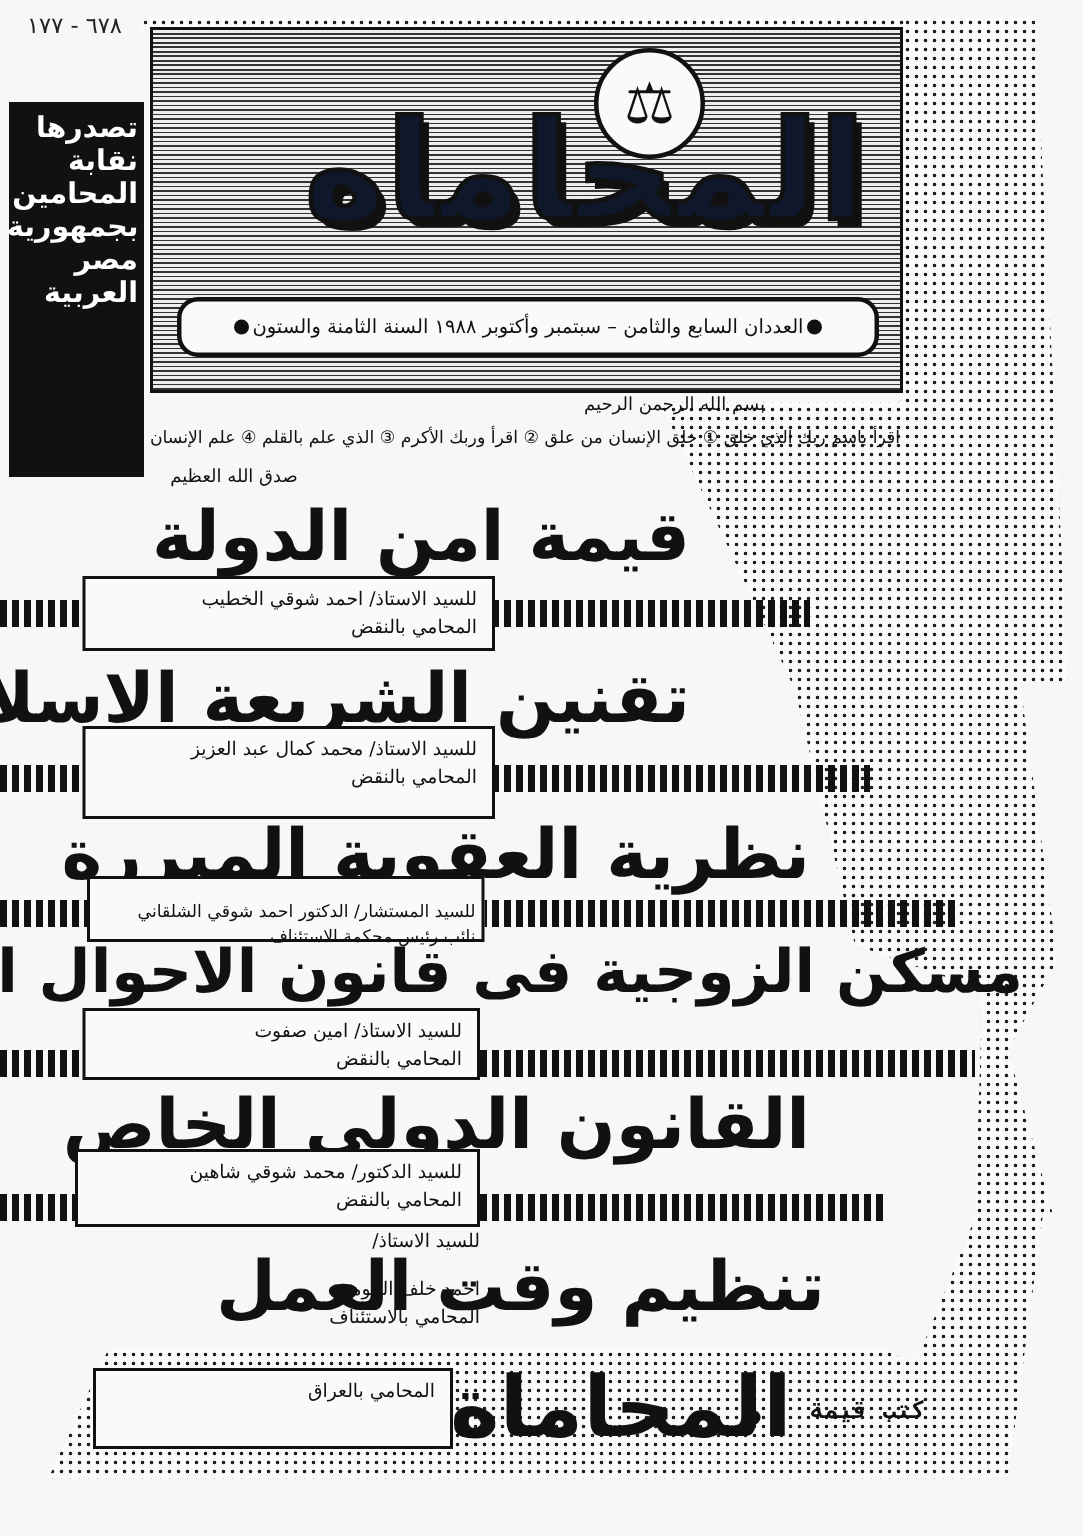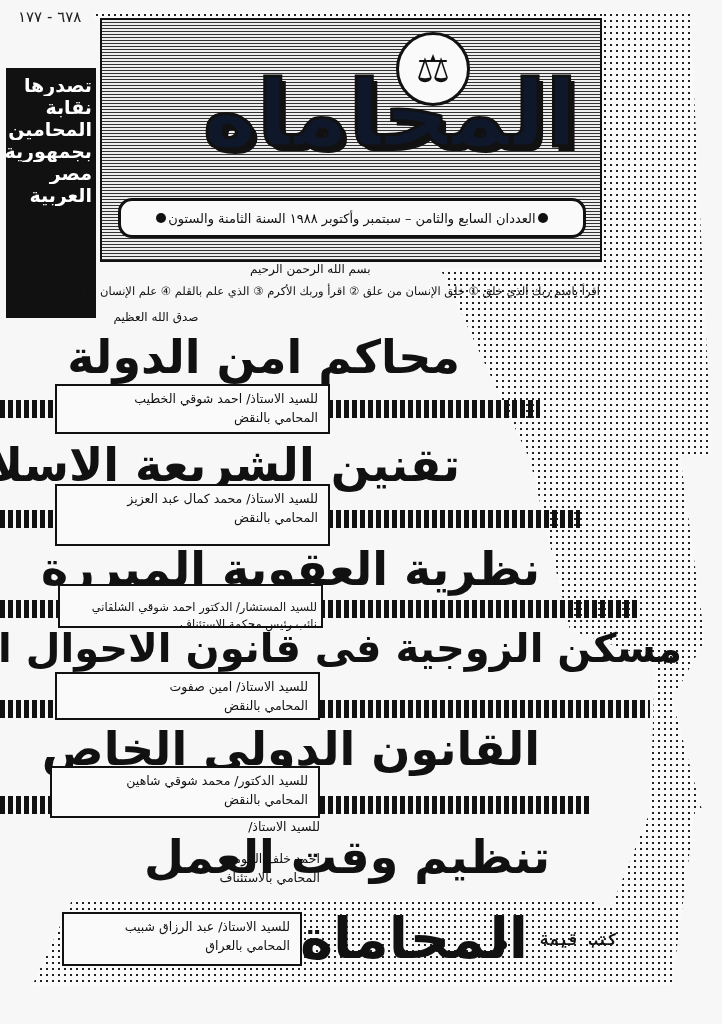--- a/index.html
+++ b/index.html
@@ -11,21 +11,21 @@
   .issue-num{left:18px;top:8px;font-size:15px;letter-spacing:1px;color:#222;}
   .header{left:100px;top:18px;width:498px;height:240px;border:2px solid #111;}
   .header-dots{left:94px;top:12px;width:510px;height:8px;}
   .logo-title{left:230px;top:60px;width:320px;height:110px;display:flex;align-items:center;justify-content:center;}
   .logo-text{font-size:92px;font-weight:bold;color:#0f172a;-webkit-text-stroke:3px #111;text-shadow:5px 5px 0 #111;direction:rtl;line-height:1;}
   .emblem{left:396px;top:32px;width:68px;height:68px;border:3px solid #111;border-radius:50%;background:#fafafa;display:flex;align-items:center;justify-content:center;font-size:38px;}
   .issue-box{left:118px;top:198px;width:462px;height:34px;border:3px solid #111;border-radius:14px;background:#fafafa;display:flex;align-items:center;justify-content:center;font-size:13px;direction:rtl;gap:2px;}
   .bullet{width:10px;height:10px;border-radius:50%;background:#111;display:inline-block;}
   .sidebar{left:6px;top:68px;width:90px;height:250px;background:#111;display:flex;flex-direction:column;padding:6px 0;box-sizing:border-box;}
   .sidebar span{color:#fff;font-weight:bold;font-size:19px;text-align:right;padding-right:4px;direction:rtl;white-space:nowrap;overflow:hidden;}
-  .basmala{left:250px;top:262px;width:260px;text-align:left;font-size:12px;direction:rtl;font-family:"DejaVu Serif",serif;}
+  .basmala{left:250px;top:262px;width:260px;text-align:right;font-size:12px;direction:rtl;font-family:"DejaVu Serif",serif;}
   .verse{left:100px;top:284px;width:500px;text-align:center;font-size:11.5px;direction:rtl;font-family:"DejaVu Serif",serif;white-space:nowrap;}
   .verse-end{left:96px;top:310px;width:120px;text-align:center;font-size:12px;direction:rtl;}
   .rpoly{left:440px;top:0;width:282px;height:1024px;clip-path:polygon(158px 12px,250px 12px,272px 455px,240px 455px,265px 640px,232px 700px,262px 810px,255px 812px,232px 985px,20px 985px,30px 910px,170px 910px,210px 812px,215px 660px,130px 630px,90px 460px,0px 268px,160px 268px,158px 12px);}
   .headline{font-weight:bold;font-size:46px;direction:rtl;white-space:nowrap;letter-spacing:1px;line-height:1;}
   .author{border:2px solid #111;background:#fafafa;direction:rtl;font-size:12.5px;padding:4px 10px;box-sizing:border-box;line-height:1.5;text-align:right;}
   .author.plain{border:none;background:transparent;}
   .bottom-band{left:32px;top:900px;width:640px;height:86px;clip-path:polygon(40px 0,560px 0,570px 6px,640px 6px,625px 86px,0 86px);}
   .bottom-title{left:300px;top:906px;font-weight:bold;font-size:56px;direction:rtl;color:#111;}
   .bottom-label{left:540px;top:930px;font-weight:bold;font-size:16px;direction:rtl;font-family:Liberation Mono, monospace;}
   .bottom-dot{left:497px;top:940px;width:10px;height:10px;background:#111;border-radius:50%;}
@@ -55,21 +55,21 @@
   <span>المحامين</span>
   <span>بجمهورية</span>
   <span>مصر</span>
   <span>العربية</span>
 </div>
 
 <div class="abs basmala">بسم الله الرحمن الرحيم</div>
 <div class="abs verse">اقرأ باسم ربك الذي خلق ① خلق الإنسان من علق ② اقرأ وربك الأكرم ③ الذي علم بالقلم ④ علم الإنسان ما لم يعلم ⑤</div>
 <div class="abs verse-end">صدق الله العظيم</div>
 
-<div class="abs headline" style="right:262px;top:334px;">محاكم امن الدولة</div>
+<div class="abs headline" style="right:262px;top:334px;">قيمة امن الدولة</div>
 <div class="abs bars" style="left:0;top:400px;width:540px;"></div>
 <div class="abs author" style="left:55px;top:384px;width:275px;height:50px;padding-left:11px;">
   <div>للسيد الاستاذ/ احمد شوقي الخطيب</div>
   <div>المحامي بالنقض</div>
 </div>
 
 <div class="abs headline" style="right:262px;top:442px;">تقنين الشريعة الاسلامية</div>
 <div class="abs bars" style="left:0;top:510px;width:580px;"></div>
 <div class="abs author" style="left:55px;top:484px;width:275px;height:62px;">
   <div>للسيد الاستاذ/ محمد كمال عبد العزيز</div>
@@ -101,18 +101,17 @@
   <div>للسيد الاستاذ/</div>
 </div>
 <div class="abs author plain" style="left:180px;top:850px;width:140px;height:44px;padding:0;">
   <div>احمد خلف البيومى</div>
   <div>المحامي بالاستئناف</div>
 </div>
 <div class="abs headline" style="right:172px;top:834px;">تنظيم وقت العمل</div>
 
 <div class="abs dots bottom-band"></div>
 <div class="abs author" style="left:62px;top:912px;width:240px;height:54px;">
-  <div>للسيد الاستاذ/ عبد الرزاق شبيب</div>
   <div>المحامي بالعراق</div>
 </div>
 <div class="abs bottom-title">المحاماة</div>
 <div class="abs bottom-dot"></div>
 <div class="abs bottom-label">كتب قيمة</div>
 
 </body></html>

